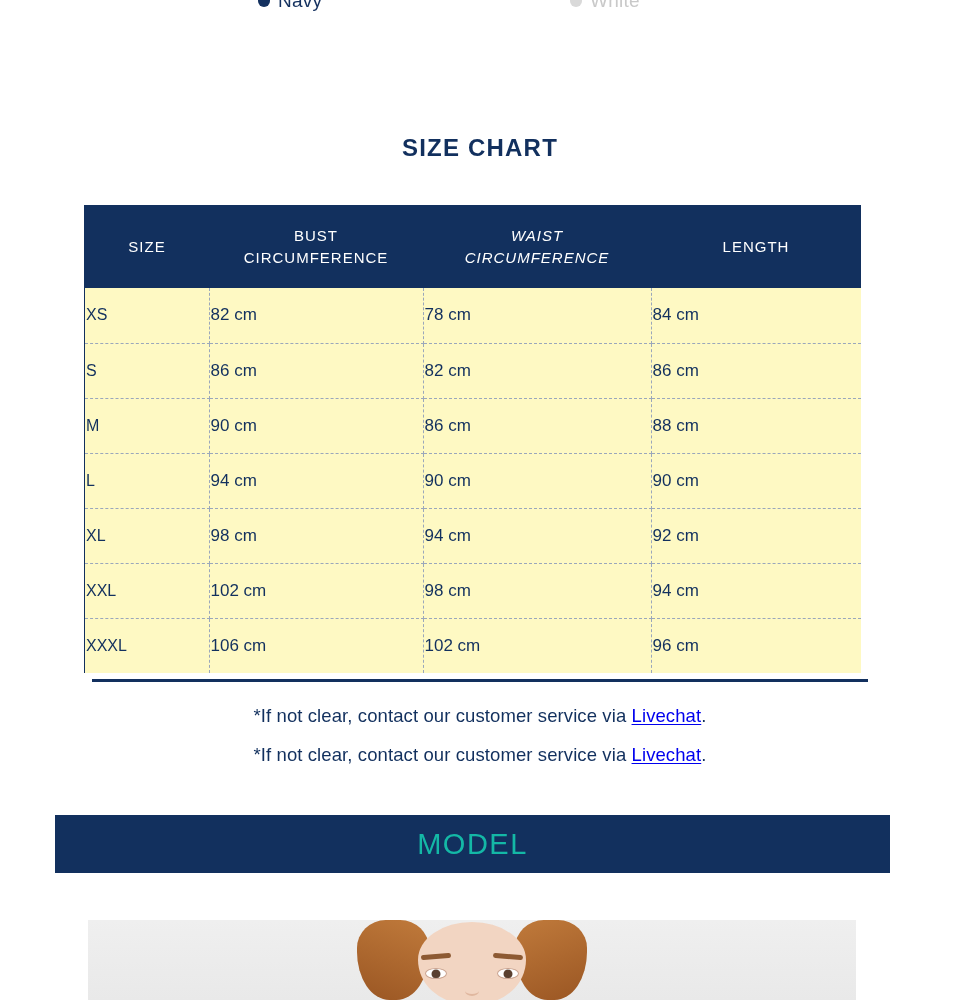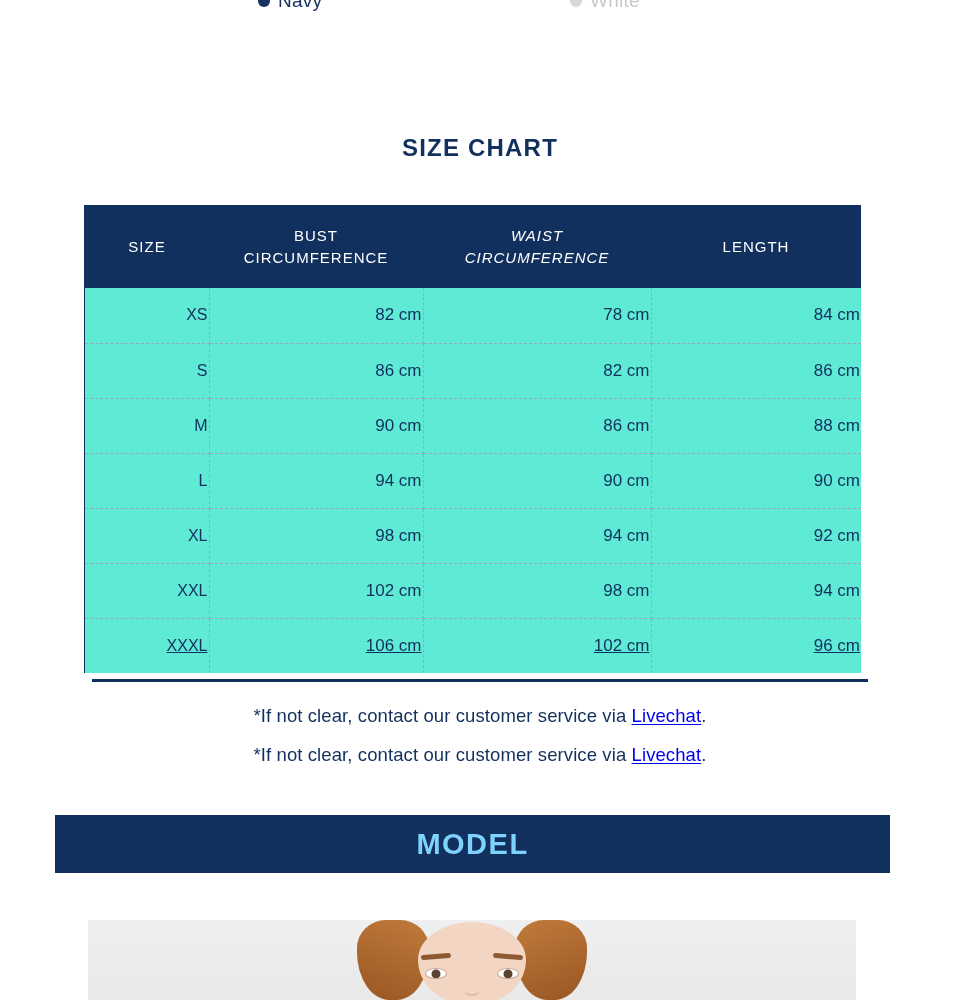--- a/index.html
+++ b/index.html
@@ -86,29 +86,29 @@
     height: 83px;
     vertical-align: middle;
     line-height: 1.45;
   }
   table.size-table thead th.col-size { width: 124px; }
   table.size-table thead th.col-bust { width: 214px; }
   table.size-table thead th.col-waist { width: 228px; font-style: italic; }
   table.size-table thead th.col-length { width: 210px; }
   table.size-table tbody td {
     height: 55px;
-    text-align: right;
+    text-align: left;
     font-size: 17px;
     color: #12305e;
     border-bottom: 1px dashed #9aa7bb;
     border-right: 1px dashed #9aa7bb;
-    background: #5eead4;
+    background: #fef9c3;
   }
   table.size-table tbody td:last-child { border-right: none; }
-  table.size-table tbody tr:last-child td { border-bottom: none; text-decoration: underline; }
+  table.size-table tbody tr:last-child td { border-bottom: none; }
   table.size-table tbody td.cell-size { font-size: 16px; }
   .table-wrap { border-left: 1px solid #12305e; border-right: 1px solid #12305e; }
   .table-bottom-rule {
     position: absolute;
     top: 679px;
     left: 92px;
     width: 776px;
     height: 3px;
     background: #12305e;
   }
@@ -130,26 +130,26 @@
   }
 
   
   .model-banner {
     position: absolute;
     top: 815px;
     left: 55px;
     width: 835px;
     height: 58px;
     background: #12305e;
-    color: #7dd3fc;
+    color: #14b8a6;
     display: flex;
     align-items: center;
     justify-content: center;
     font-size: 29px;
-    font-weight: bold;
+    font-weight: normal;
     letter-spacing: 1.5px;
   }
 
   
   .model-photo {
     position: absolute;
     top: 920px;
     left: 88px;
     width: 768px;
     height: 80px;

